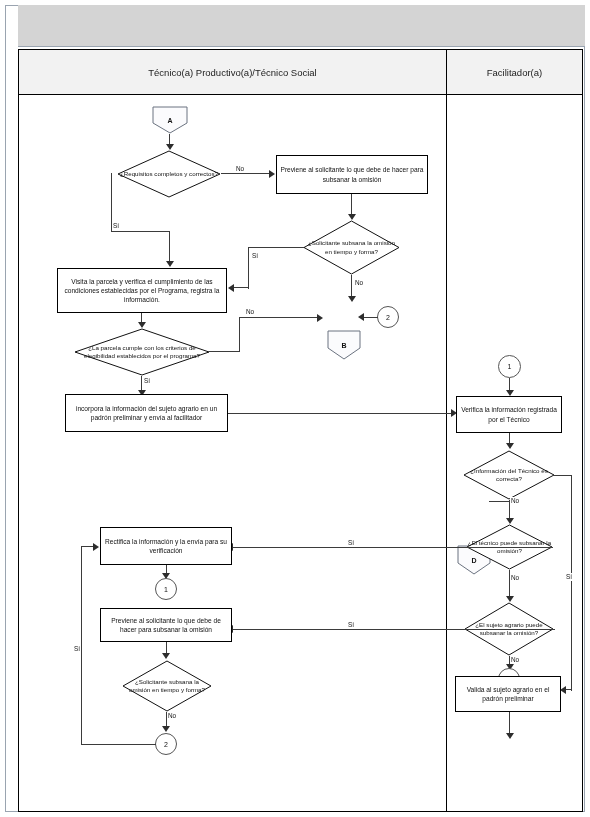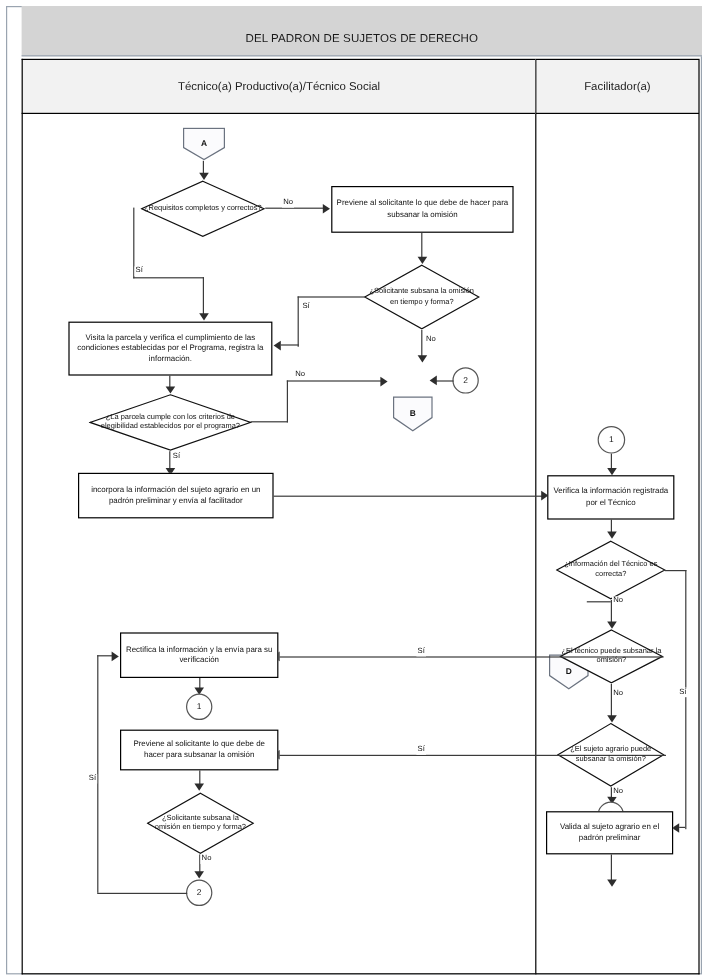--- a/index.html
+++ b/index.html
@@ -49,21 +49,20 @@
 </style>
 </head>
 <body>
 
 <div id="page">
   <div class="frame"></div>
 
   <div class="title-band">
     <div class="t">
       <br>
-      <span>DEL PADRON DE SUJETOS DE DERECHO</span>
     </div>
   </div>
 
   <div class="hdr right">
     <span>Facilitador(a)</span>
   </div>
   <div class="hdr left">
     <span>Técnico(a) Productivo(a)/Técnico Social</span>
   </div>
 

